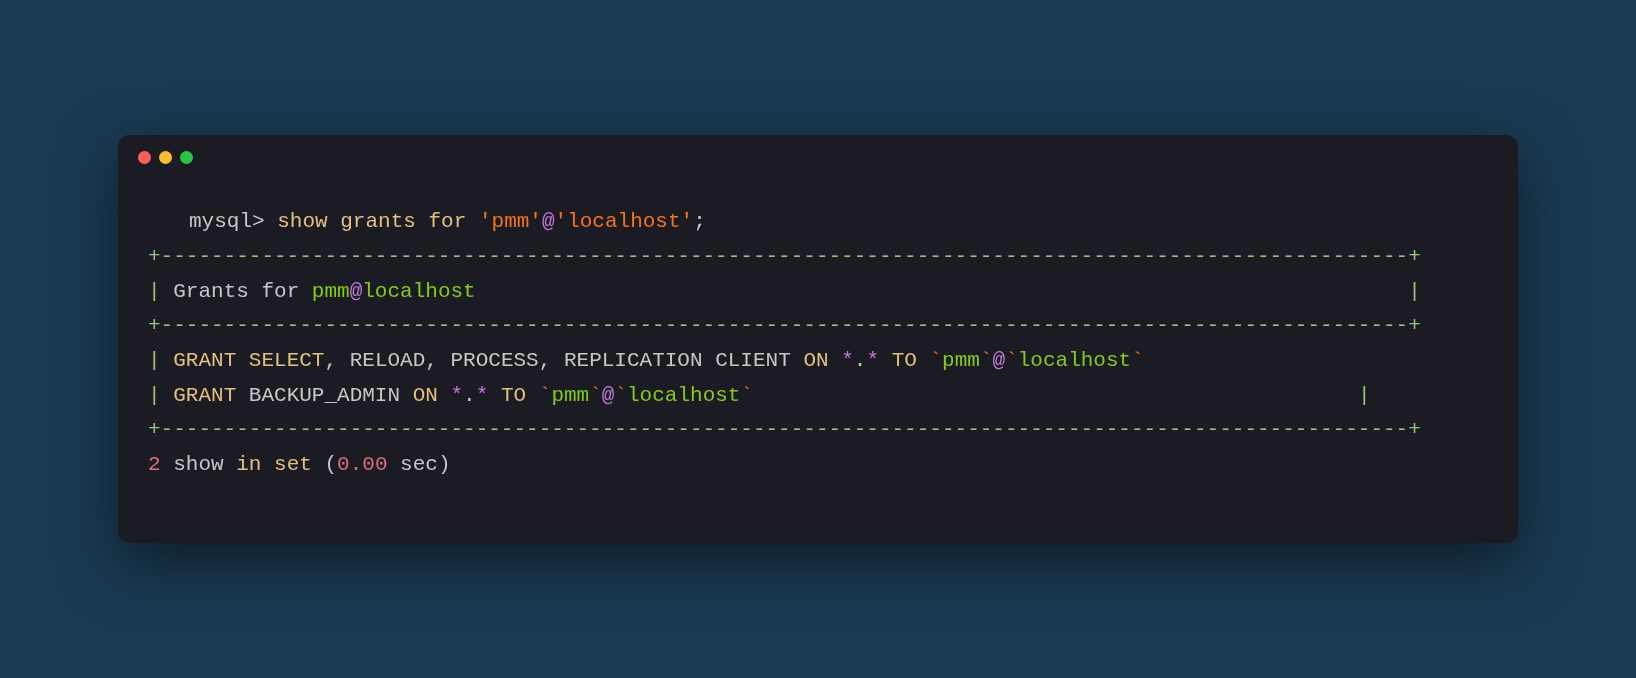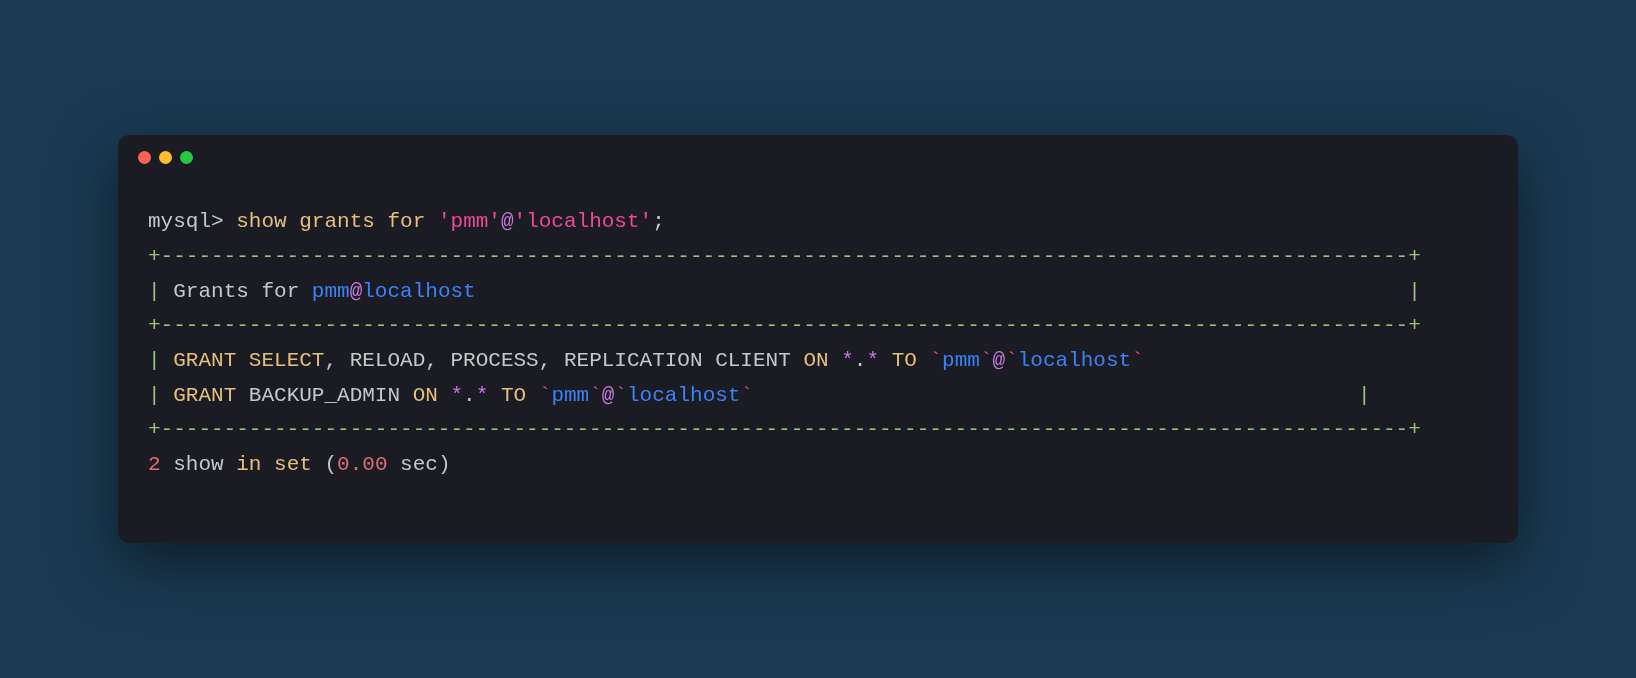--- a/index.html
+++ b/index.html
@@ -45,26 +45,26 @@
     .green { background: #28c840; }
     
     .terminal-content {
       padding: 26px 30px 60px 30px;
       font-size: 21px;
       line-height: 1.65;
       white-space: pre;
       color: #c5c8c6;
     }
     
-    .prompt { color: #c5c8c6; }
+    .prompt { color: #c5c8c6; margin-left: 41px; }
     .keyword-yellow { color: #e5c07b; text-align: right; }
     .keyword-purple { color: #c678dd; }
-    .string-green { color: #ec4899; }
+    .string-green { color: #f97316; }
     .dash-green { color: #98c379; }
-    .ident-blue { color: #3b82f6; }
+    .ident-blue { color: #84cc16; }
     .punct { color: #c5c8c6; }
     .number-red { color: #e06c75; }
   </style>
 </head>
 <body>
 
 <div class="terminal-window">
   <div class="titlebar">
     <div class="traffic-light red"></div>
     <div class="traffic-light yellow"></div>

